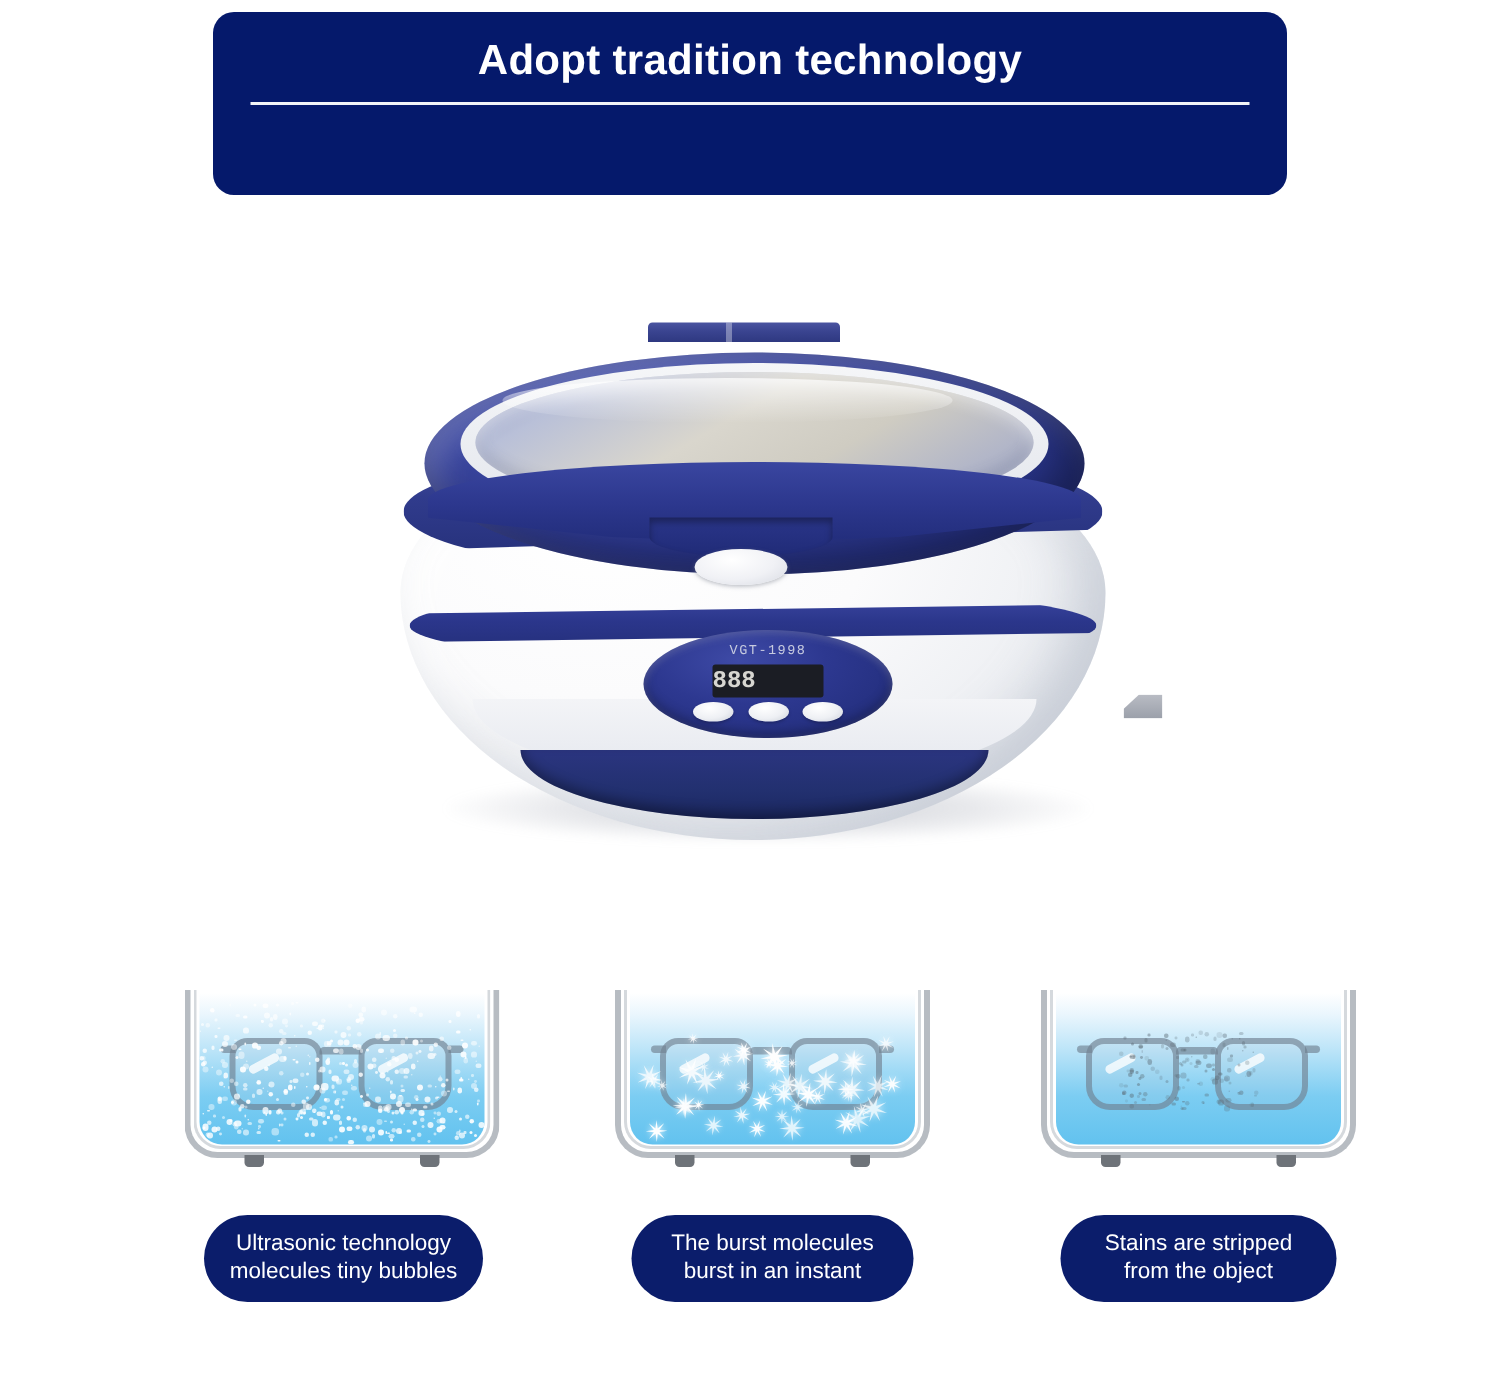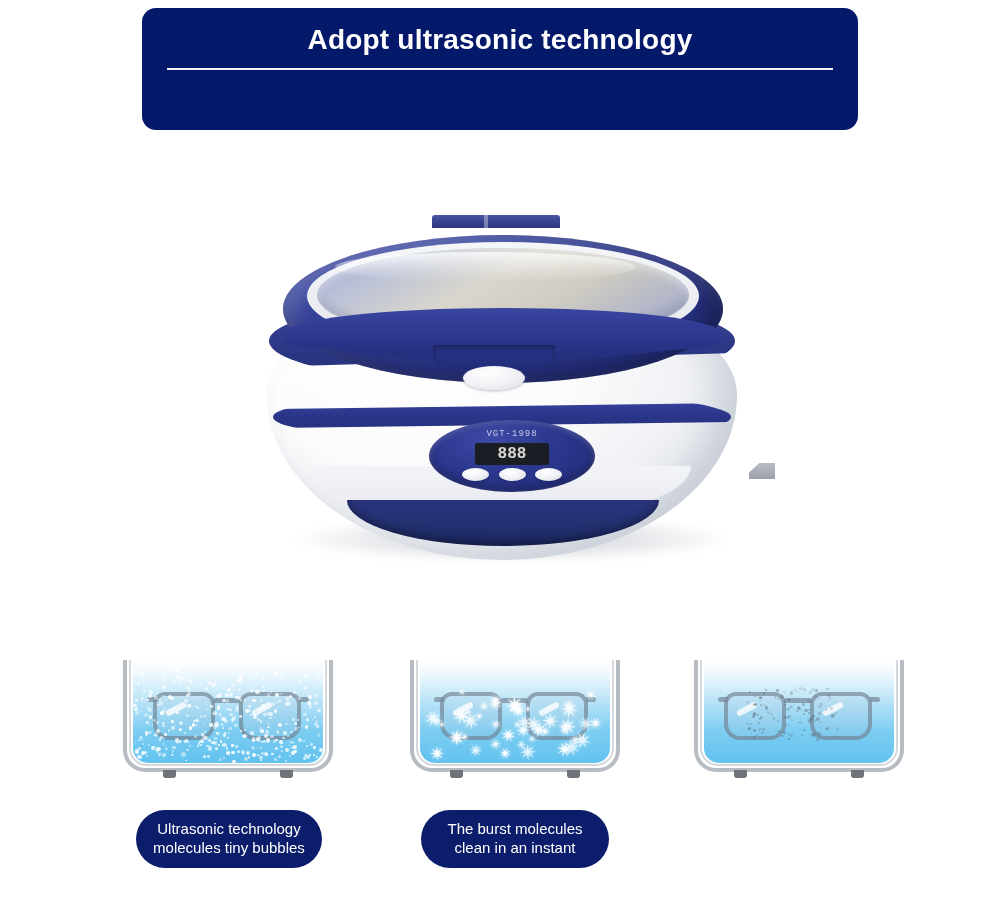--- a/index.html
+++ b/index.html
@@ -231,21 +231,20 @@
     letter-spacing: 1px;
   }
   .panel-display {
     position: absolute;
     left: 46px; top: 23px;
     width: 74px; height: 22px;
     background: #1b1d24;
     border-radius: 2px;
     display: flex;
     align-items: center;
-    justify-content: center;
     gap: 3px;
   }
   .seg {
     color: #e8e6e0;
     font-family: "Liberation Mono", monospace;
     font-size: 16px;
     font-weight: bold;
     letter-spacing: 0px;
     opacity: 0.92;
   }
@@ -406,21 +405,21 @@
   .caption-1 { left: 136px; width: 186px; }
   .caption-2 { left: 421px; width: 188px; }
   .caption-3 { left: 707px; width: 184px; }
 </style>
 </head>
 <body>
 
 <div class="page">
 
   <div class="banner">
-    <div class="banner-title">Adopt ultrasonic technology</div>
+    <div class="banner-title">Adopt tradition technology</div>
     <div class="banner-divider"></div>
   </div>
 
   <div class="product-area">
     <div class="product">
 
       <div class="prod-shadow"></div>
 
       <div class="body-main"></div>
       <div class="base-white"></div>
@@ -1124,18 +1123,24 @@
   <div class="caption caption-1">
     <span>
       <span>Ultrasonic technology</span><br>
       <span>molecules tiny bubbles</span>
     </span>
   </div>
 
   <div class="caption caption-2">
     <span>
       <span>The burst molecules</span><br>
-      <span>clean in an instant</span>
+      <span>burst in an instant</span>
     </span>
   </div>
 
+  <div class="caption caption-3">
+    <span>
+      <span>Stains are stripped</span><br>
+      <span>from the object</span>
+    </span>
+  </div>
 
 </div>
 
 </body></html>

